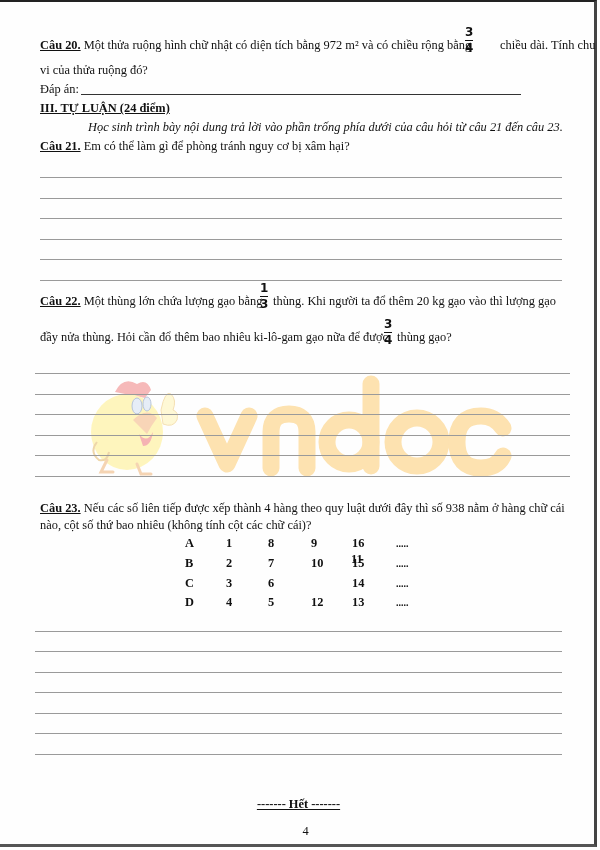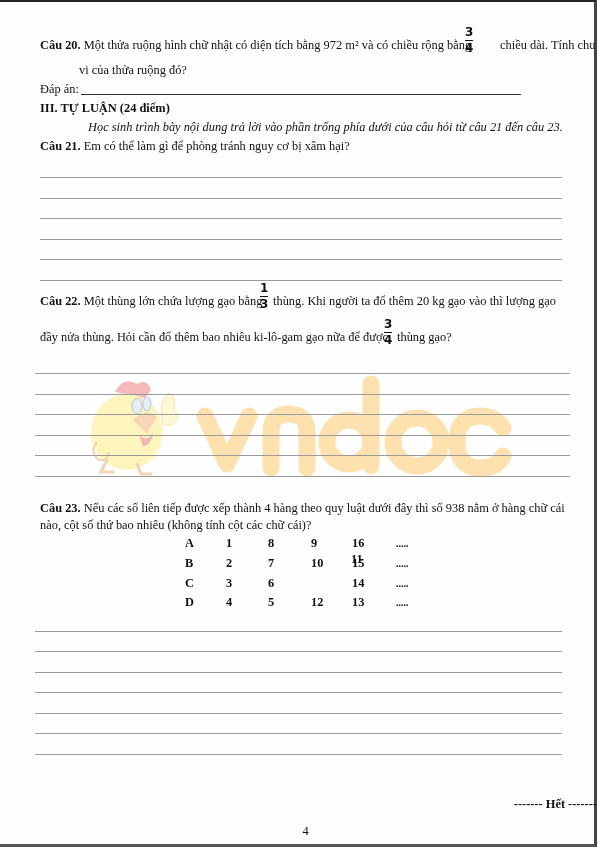--- a/index.html
+++ b/index.html
@@ -2,21 +2,21 @@
 <html><head>
 <meta charset="utf-8">
 <style>
   html, body { margin: 0; padding: 0; background: #ffffff; }
   body { width: 600px; height: 850px; position: relative; overflow: hidden;
          font-family: "Liberation Serif", "DejaVu Serif", serif; color: #111; }
   .page { position: absolute; left: 0; top: 0; width: 597px; height: 847px;
           background: #fefefe; border-top: 2px solid #222; border-right: 3px solid #444; border-bottom: 3px solid #555; box-sizing: border-box; }
   .abs { position: absolute; white-space: nowrap; }
   .t { font-size: 12.4px; line-height: 14px; }
-  .b { font-weight: bold; }
+  .b { font-weight: bold; text-decoration: underline; }
   .i { font-style: italic; margin-left: 48px; }
   .frac { position: absolute; display: flex; flex-direction: column; align-items: center;
           font-family: "DejaVu Sans", sans-serif; font-weight: bold; font-size: 12px; line-height: 13px; }
   .frac .bar { width: 8px; height: 1px; background: #111; margin: 1px 0; }
   .rule { position: absolute; height: 1px; background: #9a9a9a; }
   .answer-underline { position: absolute; height: 1px; background: #333; }
   .tbl-cell { position: absolute; font-weight: bold; font-size: 12.4px; line-height: 14px; }
   .dots { font-size: 10px; letter-spacing: 0px; }
   .watermark { position: absolute; pointer-events: none; }
 </style>
@@ -52,21 +52,21 @@
   <div class="abs t" style="left:40px;top:36px;">
     <span class="b">Câu 20.</span>
     <span>Một thửa ruộng hình chữ nhật có diện tích bằng 972 m² và có chiều rộng bằng</span>
   </div>
   <div class="frac" style="left:465px;top:24px;">
     <span>3</span>
     <span class="bar"></span>
     <span>4</span>
   </div>
   <div class="abs t" style="left:500px;top:36px;">chiều dài. Tính chu</div>
-  <div class="abs t" style="left:40px;top:61px;margin-left:39px;">vi của thửa ruộng đó?</div>
+  <div class="abs t" style="left:40px;top:61px;">vi của thửa ruộng đó?</div>
   <div class="abs t" style="left:40px;top:80px;">Đáp án:</div>
   <div class="answer-underline" style="left:81px;top:92px;width:440px;"></div>
 
   <div class="abs t b" style="left:40px;top:99px;">III. TỰ LUẬN (24 điểm)</div>
   <div class="abs t i" style="left:40px;top:118px;">Học sinh trình bày nội dung trả lời vào phần trống phía dưới của câu hỏi từ câu 21 đến câu 23.</div>
 
   <div class="abs t" style="left:40px;top:137px;">
     <span class="b">Câu 21.</span>
     <span>Em có thể làm gì để phòng tránh nguy cơ bị xâm hại?</span>
   </div>
@@ -147,16 +147,16 @@
   <div>
     <div class="rule" style="left:35px;top:629px;width:527px;"></div>
     <div class="rule" style="left:35px;top:649px;width:527px;"></div>
     <div class="rule" style="left:35px;top:670px;width:527px;"></div>
     <div class="rule" style="left:35px;top:690px;width:527px;"></div>
     <div class="rule" style="left:35px;top:711px;width:527px;"></div>
     <div class="rule" style="left:35px;top:731px;width:527px;"></div>
     <div class="rule" style="left:35px;top:752px;width:527px;"></div>
   </div>
 
-  <div class="abs t b" style="left:0;width:597px;text-align:right;top:795px;">------- Hết -------</div>
+  <div class="abs t b" style="left:0;width:597px;text-align:center;top:795px;">------- Hết -------</div>
   <div class="abs t" style="left:0;width:611px;text-align:center;top:822px;">4</div>
 
 </div>
 
 </body></html>

